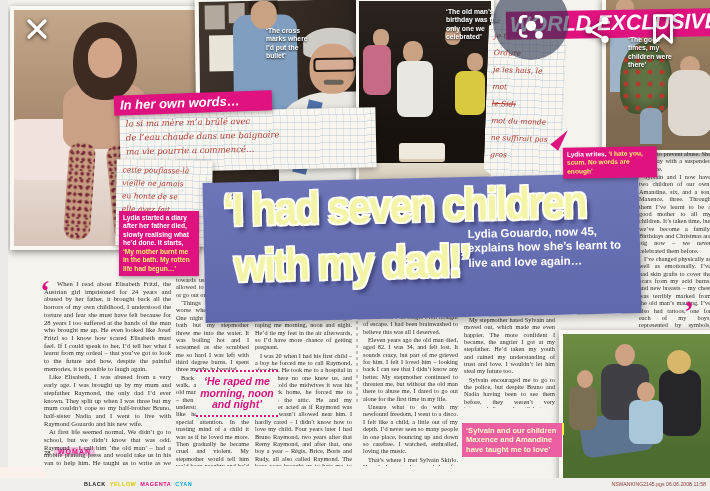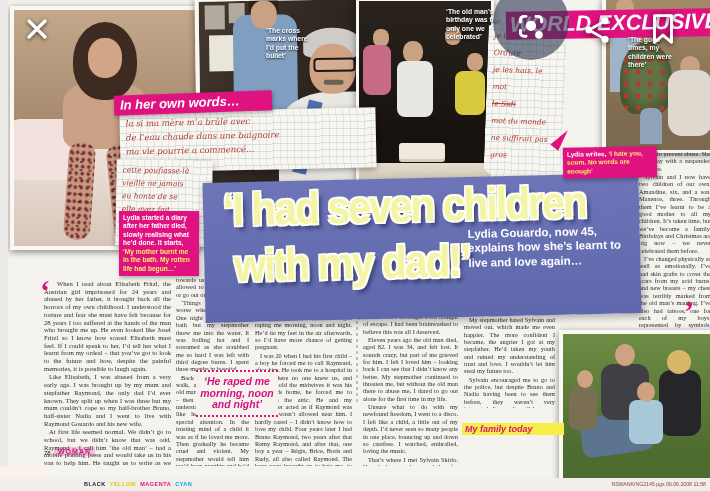--- a/index.html
+++ b/index.html
@@ -290,20 +290,21 @@
       <div class="p ind">Sylvain and I now have two children of our own, Amandine, six, and a son, Maxence, three. Through them I’ve learnt to be a good mother to all my children. It’s taken time, but we’ve become a family. Birthdays and Christmas are big now – we never celebrated them before.</div>
       <div class="p ind">I’ve changed physically as well as emotionally. I’ve had skin grafts to cover the scars from my acid burns, and new breasts – my chest was terribly marked from the old man’s mauling. I’ve also had tattoos, one for each of my boys, represented by symbols, like the lion on my chest for my son Bruno.</div>
 
     </div>
     <div id="endquote" class="abs">’</div>
 
     <div id="pullquote" class="abs">‘He raped me morning, noon and night’</div>
     <div id="credits-line" class="abs"></div>
 
     <div id="family-header" class="abs">My family today</div>
+    <div id="family-quote" class="abs">‘Sylvain and our children Maxence and Amandine have taught me to love’</div>
 
     <div id="pagenum" class="abs">78</div>
     <div id="brand" class="abs">WOMAN</div>
   </div>
 
   <div id="leftstrip" class="abs"></div>
   <div id="corner-pink" class="abs"></div>
   <div id="bottomstrip" class="abs"></div>
   <div id="plates" class="abs">
     <span class="pl-black">BLACK</span><span class="pl-yellow">YELLOW</span><span class="pl-magenta">MAGENTA</span><span class="pl-cyan">CYAN</span>

